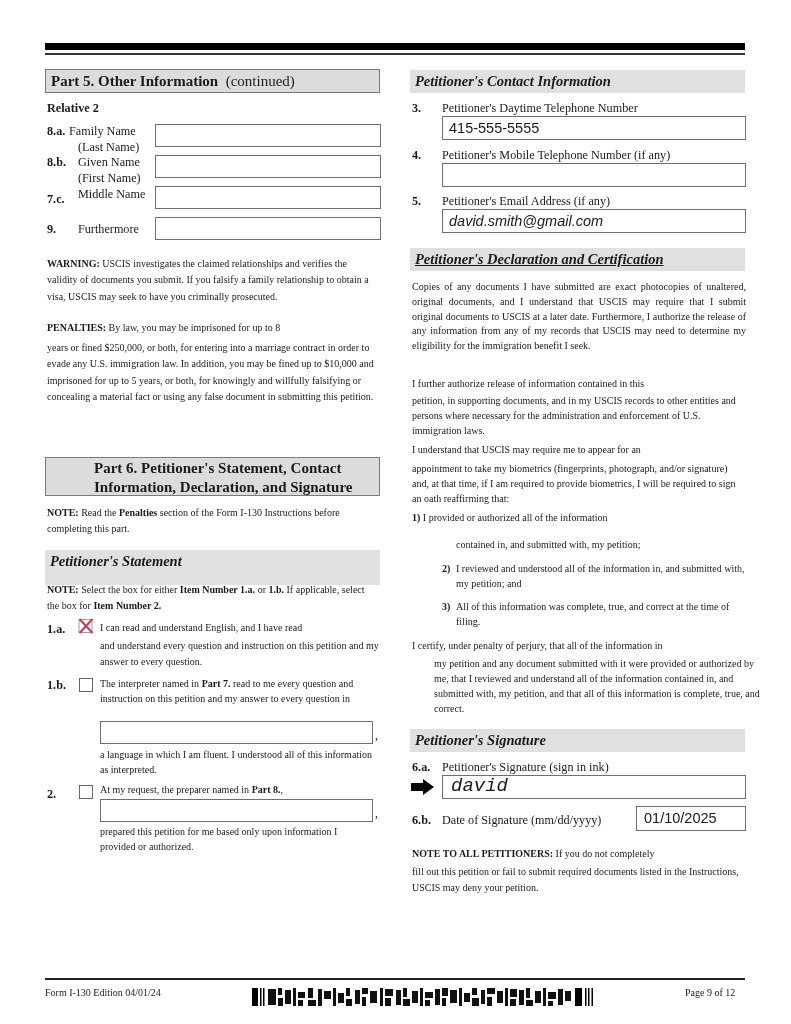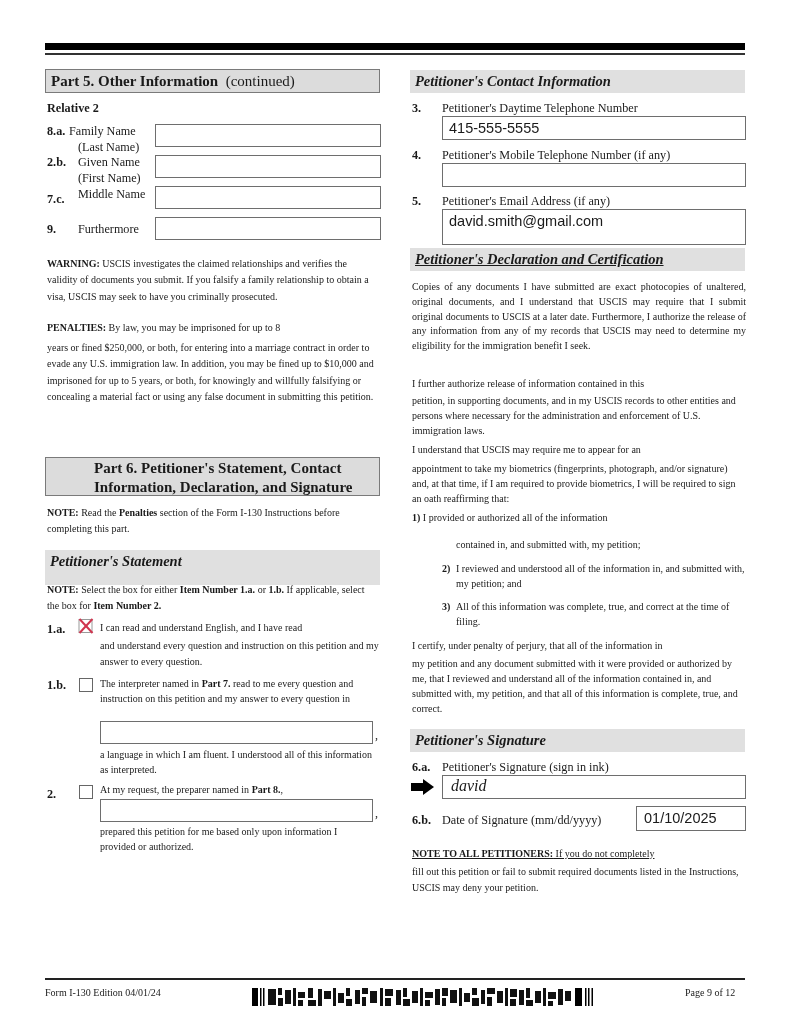--- a/index.html
+++ b/index.html
@@ -10,21 +10,21 @@
 
   .top-bar { left: 45px; top: 43px; width: 700px; height: 7px; background: #000; }
   .top-line { left: 45px; top: 53px; width: 700px; height: 1.5px; background: #333; }
 
   .part-header { border: 1.5px solid #7a7a7a; background: #dcdcdc; font-weight: bold; font-size: 15px; padding: 2px 5px; line-height: 1.25; }
   .part-header .cont { font-weight: normal; }
   .sec-header { background: #e0e0e0; font-weight: bold; font-style: italic; font-size: 14.5px; padding: 3px 5px; line-height: 1.2; }
 
   .field { border: 1.4px solid #6e6e6e; background: #fff; height: 24px; }
   .field-val { font-family: "Liberation Sans", sans-serif; font-size: 14.5px; padding: 1px 0 0 6px; line-height: 20px; color: #1a1a1a; }
-  .sig-val { font-family: Liberation Serif, serif; font-style: italic; font-size: 16px; padding-left: 8px; line-height: 20px; }
+  .sig-val { font-family: Liberation Mono, monospace; font-style: italic; font-size: 19px; padding-left: 8px; line-height: 20px; }
 
   .num { font-weight: bold; }
   .label { font-size: 12.2px; }
   .para { font-size: 10px; line-height: 16.3px; }
   .justify { text-align: justify; }
   .checkbox { width: 14px; height: 14px; border: 1.3px solid #666; background: #fff; }
   .x-mark { width: 16px; height: 16px; }
 
   .bottom-line { left: 45px; top: 978px; width: 700px; height: 1.8px; background: #222; }
   .footer-text { font-size: 10px; }
@@ -45,21 +45,21 @@
 
 <div class="abs num" style="left:47px; top:124px;">8.a.</div>
 <div class="abs label" style="left:69px; top:124px;">
   <div>Family Name</div>
   <div style="padding-left:9px;">(Last Name)</div>
 </div>
 <div class="abs field" style="left:155px; top:124px; width:226px; height:23px;">
   <div class="field-val"></div>
 </div>
 
-<div class="abs num" style="left:47px; top:155px;">2.b.</div>
+<div class="abs num" style="left:47px; top:155px;">8.b.</div>
 <div class="abs label" style="left:78px; top:155px;">
   <div>Given Name</div>
   <div>(First Name)</div>
 </div>
 <div class="abs field" style="left:155px; top:155px; width:226px; height:23px;">
   <div class="field-val"></div>
 </div>
 
 <div class="abs num" style="left:47px; top:192px;">7.c.</div>
 <div class="abs label" style="left:78px; top:187px;">Middle Name</div>
@@ -139,21 +139,21 @@
 </div>
 
 <div class="abs num" style="left:412px; top:148px;">4.</div>
 <div class="abs label" style="left:442px; top:148px;">Petitioner's Mobile Telephone Number (if any)</div>
 <div class="abs field" style="left:442px; top:163px; width:304px; height:24px;">
   <div class="field-val"></div>
 </div>
 
 <div class="abs num" style="left:412px; top:194px;">5.</div>
 <div class="abs label" style="left:442px; top:194px;">Petitioner's Email Address (if any)</div>
-<div class="abs field" style="left:442px; top:209px; width:304px; height:36px;">
+<div class="abs field" style="left:442px; top:209px; width:304px; height:24px;font-style:italic;">
   <div class="field-val">david.smith@gmail.com</div>
 </div>
 
 <div class="abs sec-header" style="left:410px; top:248px; width:335px; height:23px;text-decoration:underline;">Petitioner's Declaration and Certification</div>
 
 <div class="abs para justify" style="left:412px; top:280px; width:334px; line-height:14.8px;">Copies of any documents I have submitted are exact photocopies of unaltered, original documents, and I understand that USCIS may require that I submit original documents to USCIS at a later date. Furthermore, I authorize the release of any information from any of my records that USCIS may need to determine my eligibility for the immigration benefit I seek.</div>
 
 <div class="abs para" style="left:412px; top:376px; width:334px;">I further authorize release of information contained in this</div>
 <div class="abs para" style="left:412px; top:393px; width:334px; line-height:15px;">petition, in supporting documents, and in my USCIS records to other entities and persons where necessary for the administration and enforcement of U.S. immigration laws.</div>
 
@@ -165,21 +165,21 @@
 </div>
 <div class="abs para" style="left:456px; top:537px; width:290px;">contained in, and submitted with, my petition;</div>
 
 <div class="abs para" style="left:442px; top:561px;"><b>2)</b></div>
 <div class="abs para" style="left:456px; top:561px; width:290px; line-height:15px;">I reviewed and understood all of the information in, and submitted with, my petition; and</div>
 
 <div class="abs para" style="left:442px; top:599px;"><b>3)</b></div>
 <div class="abs para" style="left:456px; top:599px; width:290px; line-height:15px;">All of this information was complete, true, and correct at the time of filing.</div>
 
 <div class="abs para" style="left:412px; top:638px; width:334px;">I certify, under penalty of perjury, that all of the information in</div>
-<div class="abs para" style="left:412px; top:656px; width:334px; line-height:15px;">my petition and any document submitted with it were provided or authorized by me, that I reviewed and understand all of the information contained in, and submitted with, my petition, and that all of this information is complete, true, and correct.</div>
+<div class="abs para" style="left:434px; top:656px; width:334px; line-height:15px;">my petition and any document submitted with it were provided or authorized by me, that I reviewed and understand all of the information contained in, and submitted with, my petition, and that all of this information is complete, true, and correct.</div>
 
 <div class="abs sec-header" style="left:410px; top:729px; width:335px; height:23px;">Petitioner's Signature</div>
 
 <div class="abs num" style="left:412px; top:760px;">6.a.</div>
 <div class="abs label" style="left:442px; top:760px;">Petitioner's Signature (sign in ink)</div>
 <div class="abs" style="left:411px; top:779px;">
   <svg width="24" height="16" viewBox="0 0 24 16">
     <rect x="0" y="4" width="13" height="8" fill="#000"></rect>
     <polygon points="12,0 23,8 12,16" fill="#000"></polygon>
   </svg>
@@ -187,21 +187,21 @@
 <div class="abs field" style="left:442px; top:775px; width:304px; height:24px;">
   <div class="sig-val">david</div>
 </div>
 
 <div class="abs num" style="left:412px; top:813px;">6.b.</div>
 <div class="abs label" style="left:442px; top:813px;">Date of Signature (mm/dd/yyyy)</div>
 <div class="abs field" style="left:636px; top:806px; width:110px; height:25px;">
   <div class="field-val" style="padding-left:7px;">01/10/2025</div>
 </div>
 
-<div class="abs para" style="left:412px; top:846px; width:334px;text-decoration:underline;">
+<div class="abs para" style="left:412px; top:846px; width:334px;">
   <b>NOTE TO ALL PETITIONERS:</b><span> If you do not completely</span>
 </div>
 <div class="abs para" style="left:412px; top:864px; width:334px; line-height:15.5px;">fill out this petition or fail to submit required documents listed in the Instructions, USCIS may deny your petition.</div>
 
 <div class="abs bottom-line"></div>
 <div class="abs footer-text" style="left:45px; top:987px;">Form I-130 Edition 04/01/24</div>
 <div class="abs barcode">
   <svg width="342" height="18" viewBox="0 0 342 18" preserveAspectRatio="none">
     <rect x="0" y="0" width="6" height="18" fill="#000"></rect>
     <rect x="8" y="0" width="1.5" height="18" fill="#000"></rect>

